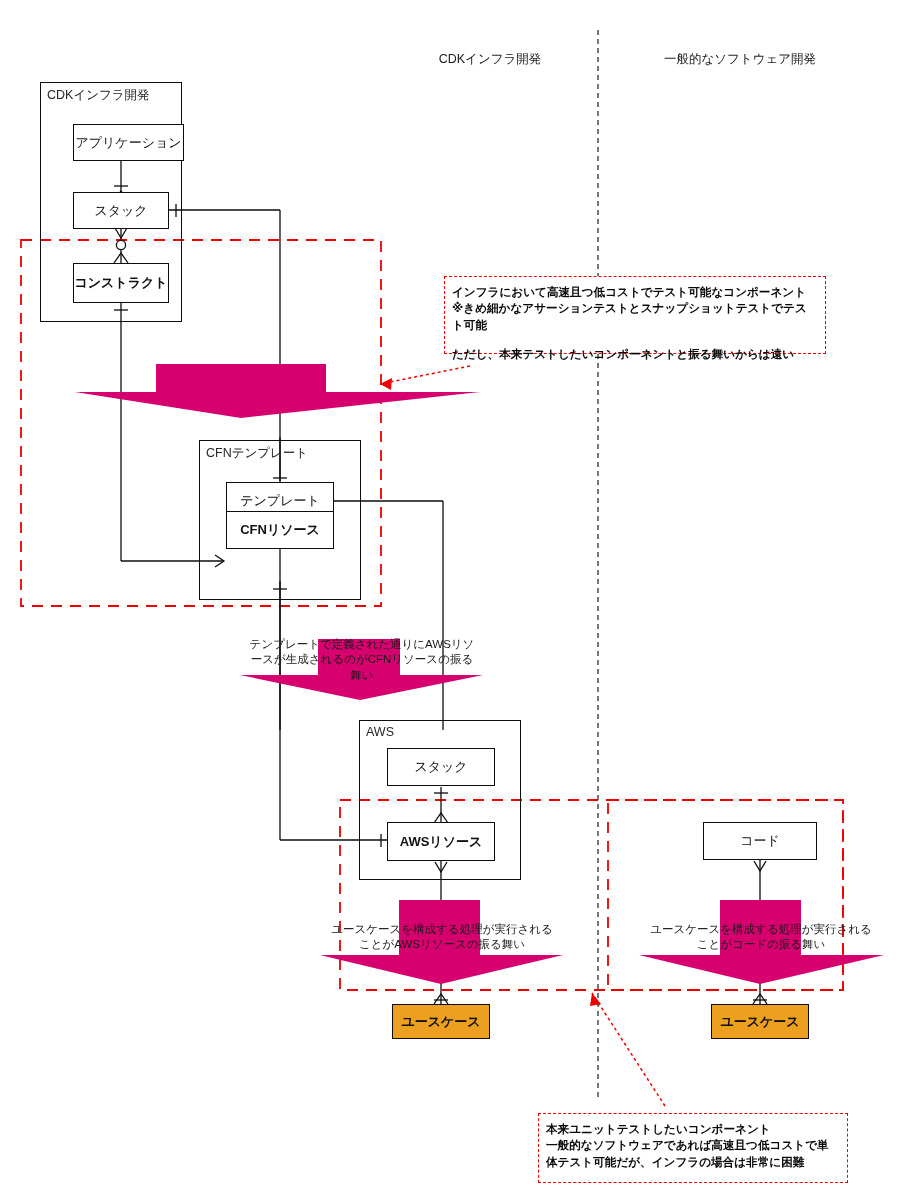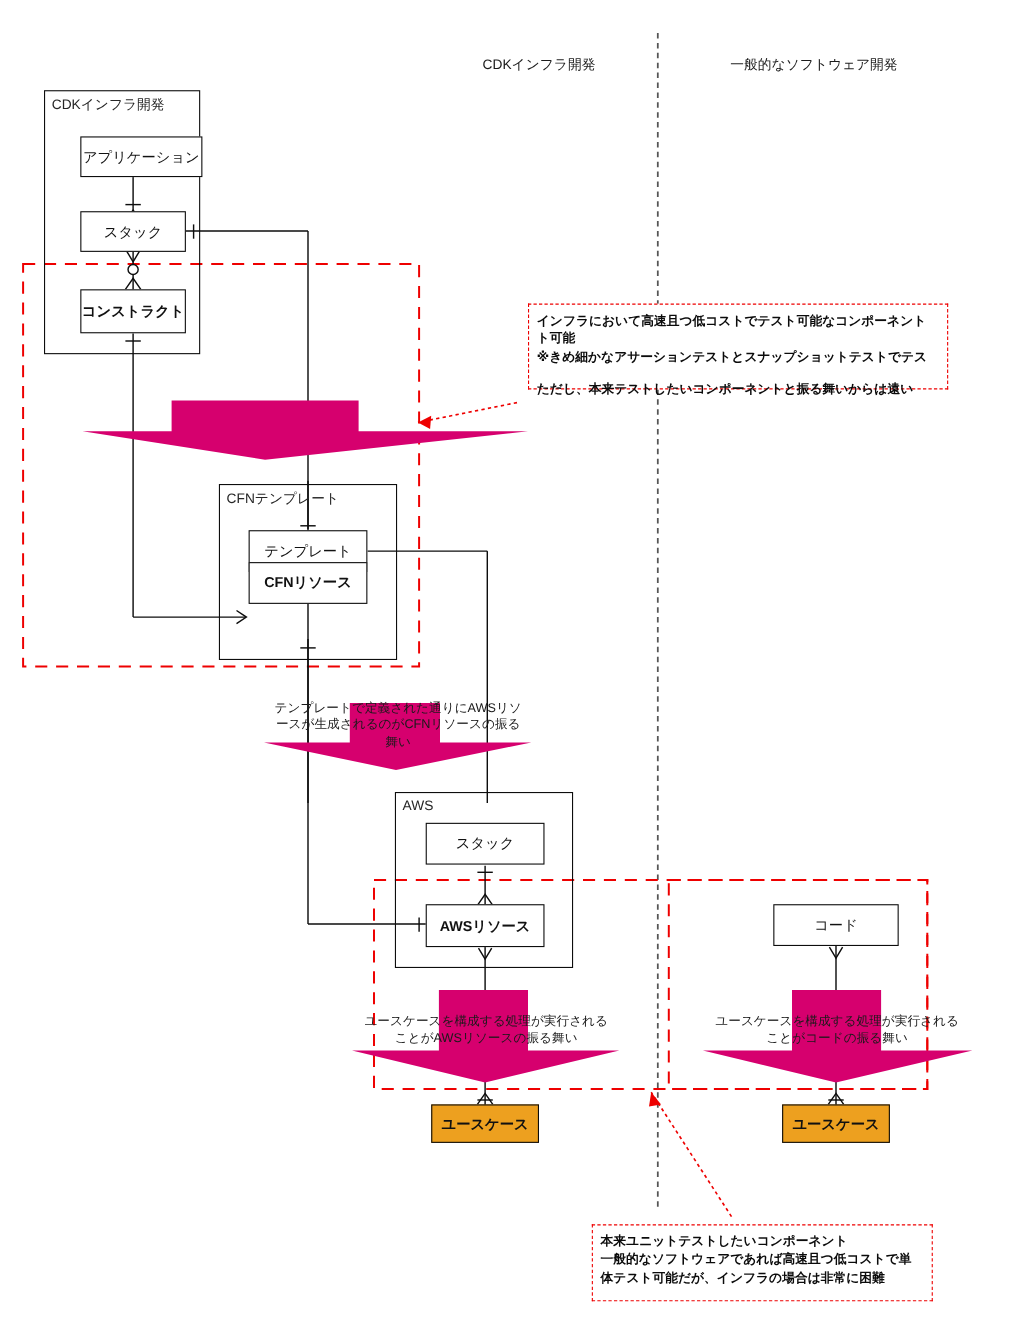--- a/index.html
+++ b/index.html
@@ -228,24 +228,24 @@
   <div class="arrowtext" style="left:318px; top:922px; width:248px;">
     <div>ユースケースを構成する処理が実行される</div>
     <div>ことがAWSリソースの振る舞い</div>
   </div>
 
   <div class="arrowtext" style="left:637px; top:922px; width:248px;">
     <div>ユースケースを構成する処理が実行される</div>
     <div>ことがコードの振る舞い</div>
   </div>
 
-  <div class="callout" style="left:480px; top:276px; width:382px; height:78px;">
+  <div class="callout" style="left:444px; top:276px; width:382px; height:78px;">
     <p>インフラにおいて高速且つ低コストでテスト可能なコンポーネント</p>
+    <p>※きめ細かなアサーションテストとスナップショットテストでテス</p>
     <p>ト可能</p>
-    <p>※きめ細かなアサーションテストとスナップショットテストでテス</p>
     <p class="gap">ただし、本来テストしたいコンポーネントと振る舞いからは遠い</p>
   </div>
 
   <div class="callout" style="left:538px; top:1113px; width:310px; height:70px;">
     <p>本来ユニットテストしたいコンポーネント</p>
     <p>一般的なソフトウェアであれば高速且つ低コストで単</p>
     <p>体テスト可能だが、インフラの場合は非常に困難</p>
   </div>
 
 </div>

